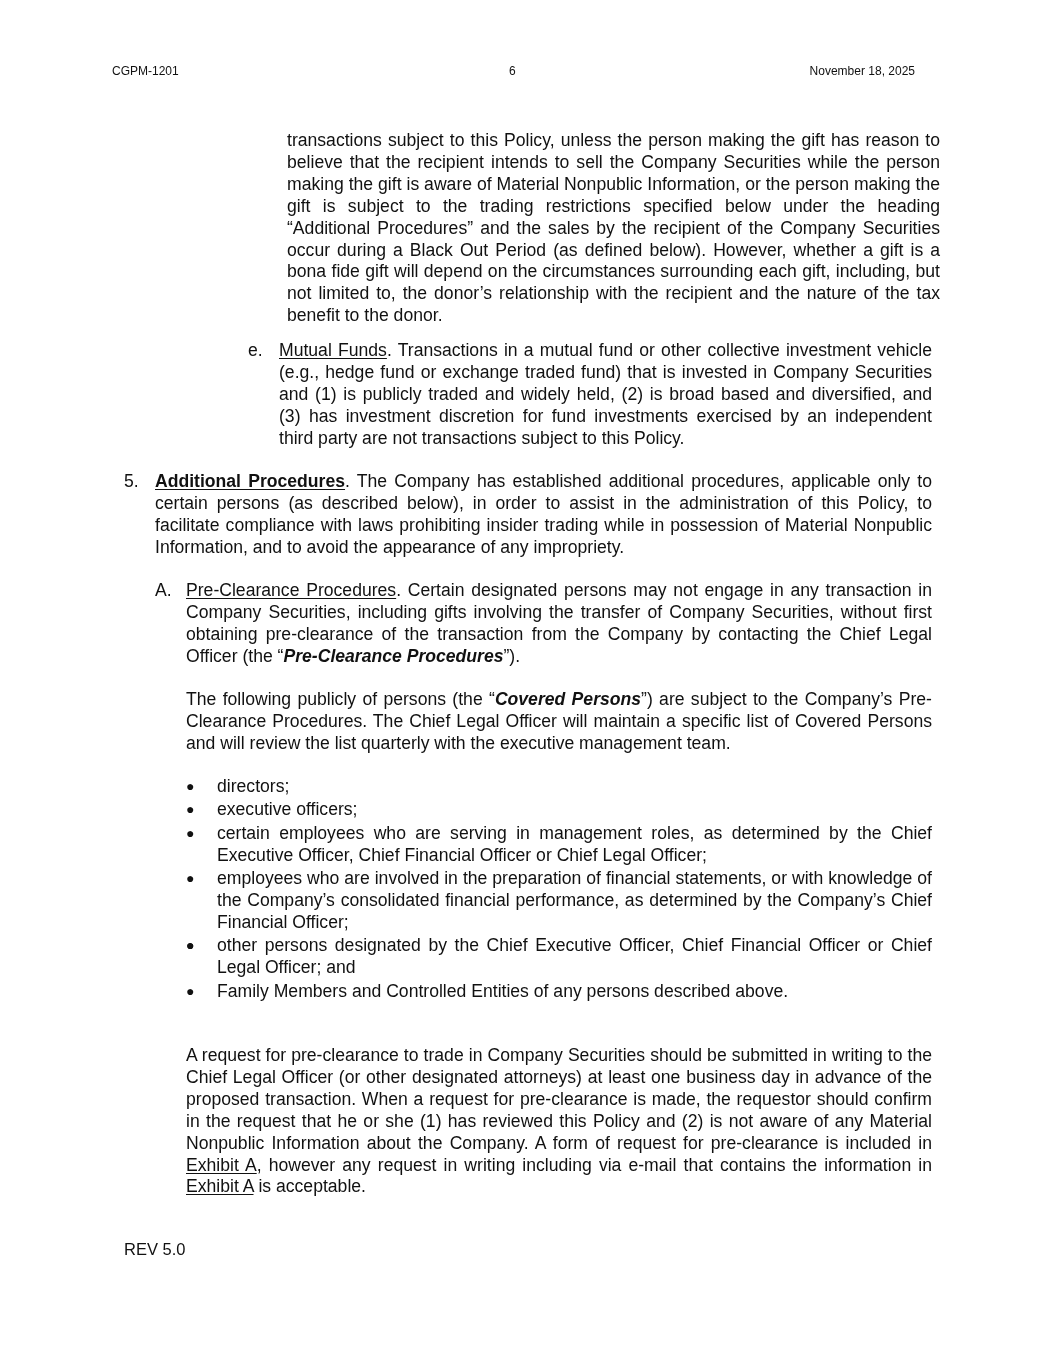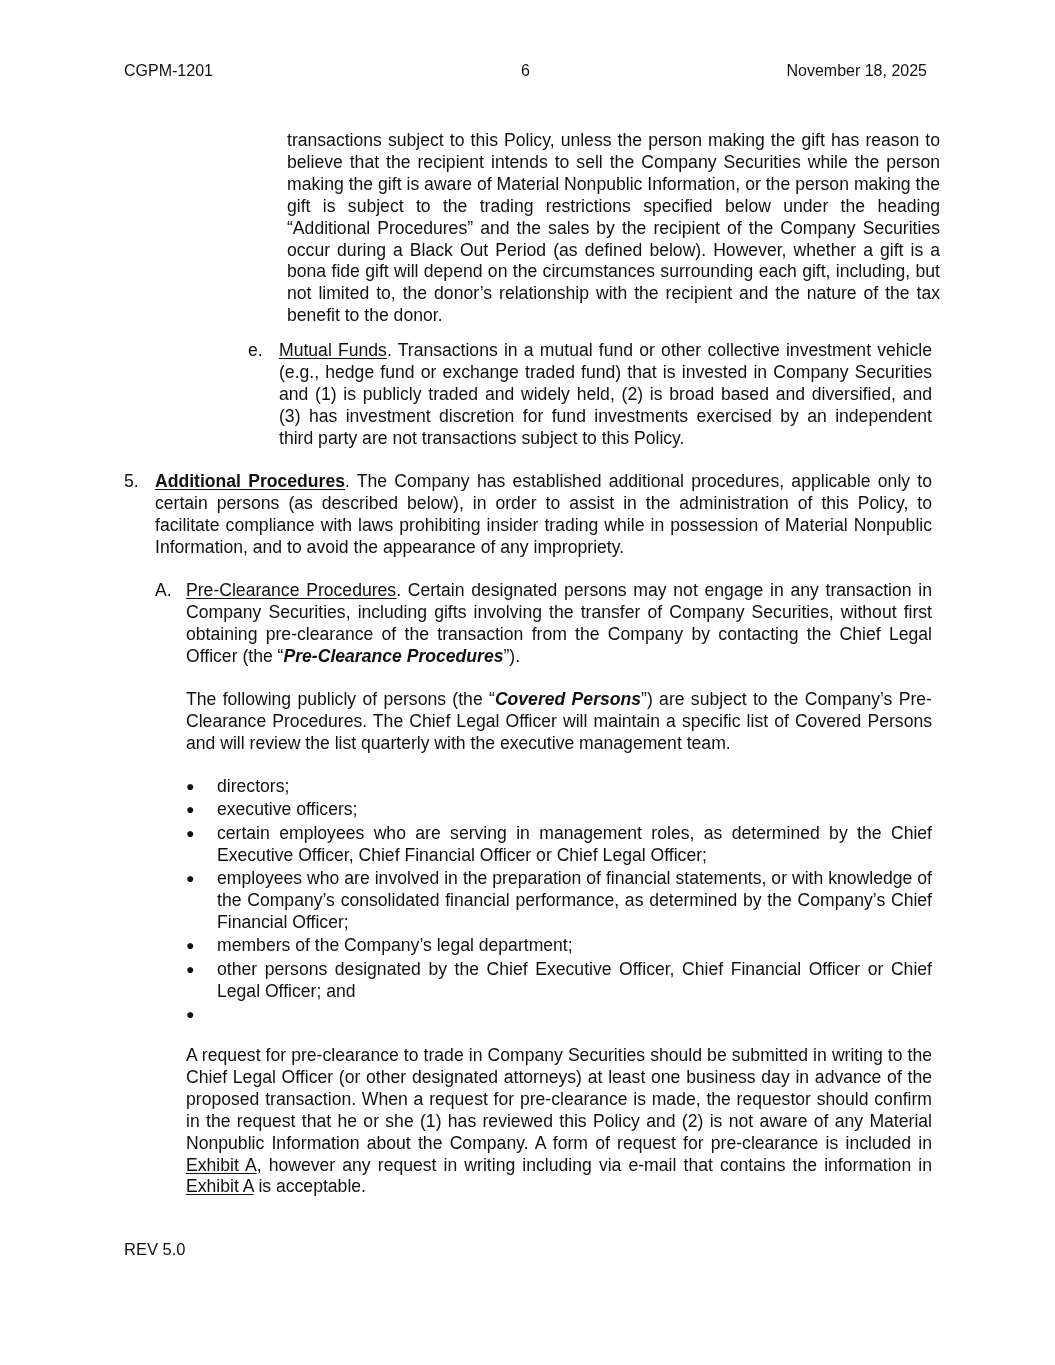--- a/index.html
+++ b/index.html
@@ -12,24 +12,24 @@
       height: 1365px;
       position: relative;
       overflow: hidden;
       font-family: "Liberation Sans", sans-serif;
       color: #111111;
       font-size: 17.6px;
     }
     .page-header {
       position: absolute;
       top: 60px;
-      left: 124px;
+      left: 112px;
       width: 803px;
       height: 22px;
-      font-size: 16px;
+      font-size: 12px;
       line-height: 22px;
     }
     .page-header .hdr-left { position: absolute; left: 0; top: 0; }
     .page-header .hdr-center { position: absolute; left: 397px; top: 0; }
     .page-header .hdr-right { position: absolute; right: 0; top: 0; text-align: center; }
 
     .block {
       position: absolute;
       line-height: 21.9px;
       text-align: justify;
@@ -116,22 +116,22 @@
 <span class="marker" id="a-marker">A.</span>
 <p class="block" id="a-block" style="margin:0"><span class="u">Pre-Clearance Procedures</span><span>.</span><span> Certain designated persons may not engage in any transaction in Company Securities, including gifts involving the transfer of Company Securities, without first obtaining pre-clearance of the transaction from the Company by contacting the Chief Legal Officer (the “</span><span class="bi">Pre-Clearance Procedures</span><span>”).</span></p>
 
 <p class="block" id="covered-block" style="margin:0"><span>The following publicly of persons (the “</span><span class="bi">Covered Persons</span><span>”) are subject to the Company’s Pre-Clearance Procedures.  The Chief Legal Officer will maintain a specific list of Covered Persons and will review the list quarterly with the executive management team.</span></p>
 
 <ul id="bullets">
   <li><span class="bullet">●</span><span>directors;</span></li>
   <li><span class="bullet">●</span><span>executive officers;</span></li>
   <li><span class="bullet">●</span><span>certain employees who are serving in management roles, as determined by the Chief Executive Officer, Chief Financial Officer or Chief Legal Officer;</span></li>
   <li><span class="bullet">●</span><span>employees who are involved in the preparation of financial statements, or with knowledge of the Company’s consolidated financial performance, as determined by the Company’s Chief Financial Officer;</span></li>
-  <li><span class="bullet">●</span><span>members of the Company’s legal department;</span></li>
+  <li><span class="bullet">●</span></li>
   <li><span class="bullet">●</span><span>other persons designated by the Chief Executive Officer, Chief Financial Officer or Chief Legal Officer; and</span></li>
-  <li><span class="bullet">●</span></li>
+  <li><span class="bullet">●</span><span>Family Members and Controlled Entities of any persons described above.</span></li>
 </ul>
 
 <p class="block" id="request-block" style="margin:0"><span>A request for pre-clearance to trade in Company Securities should be submitted in writing to the Chief Legal Officer (or other designated attorneys) at least one business day in advance of the proposed transaction. When a request for pre-clearance is made, the requestor should confirm in the request that he or she (1) has reviewed this Policy and (2) is not aware of any Material Nonpublic Information about the Company. A form of request for pre-clearance is included in </span><span class="u">Exhibit A</span><span>, however any request in writing including via e-mail that contains the information in </span><span class="u">Exhibit A</span><span> is acceptable.</span></p>
 
 <div class="page-footer">
   <span class="ftr-left">REV 5.0</span>
 </div>
 
 </body></html>

